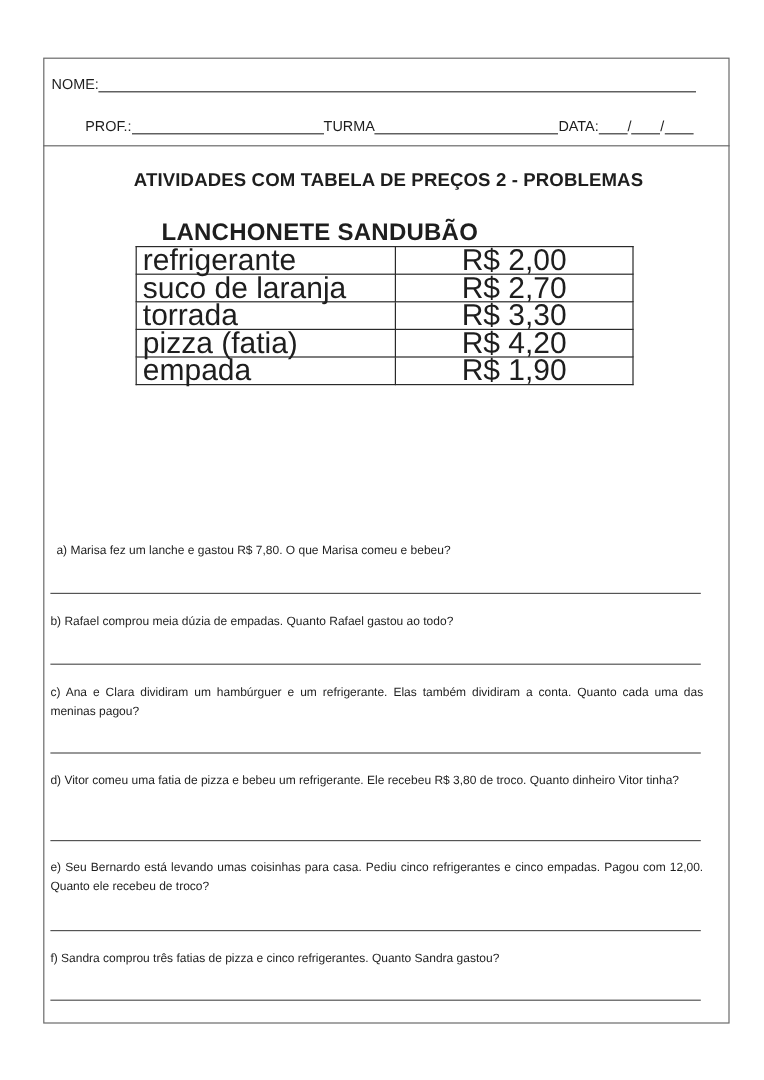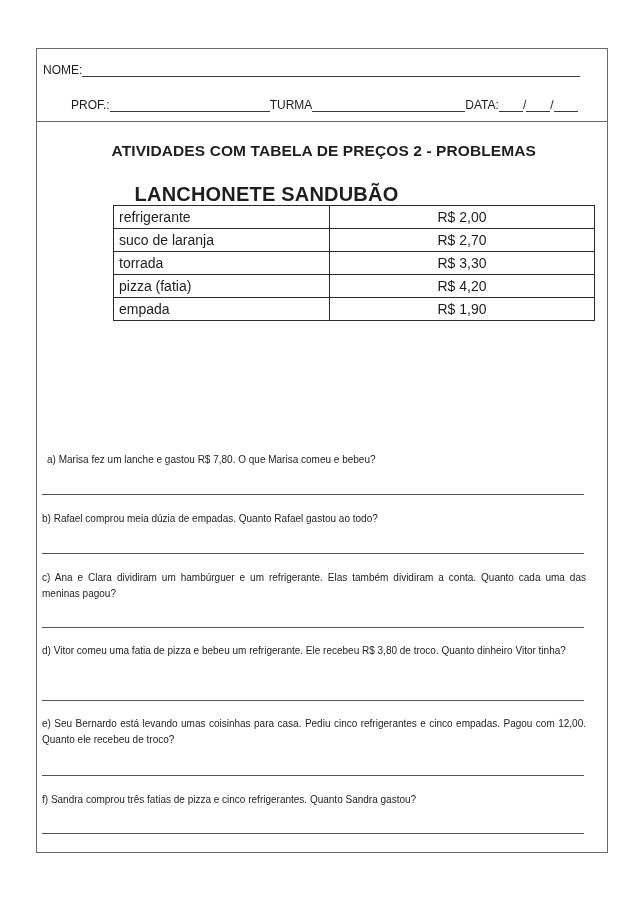--- a/index.html
+++ b/index.html
@@ -20,22 +20,22 @@
   .blank { display: inline-block; border-bottom: 1px solid #3a3a3a; height: 12px; }
   .title {
     position: absolute; left: 0; width: 536px; text-align: right; top: 142px;
     font-size: 15.5px; font-weight: bold; letter-spacing: 0.1px;
   }
   .subtitle {
     position: absolute; left: 0; width: 533px; text-align: center; top: 183px;
     font-size: 20px; font-weight: bold; letter-spacing: 0.2px;
   }
   table.prices {
-    position: absolute; left: 113px; top: 205px; width: 482px; border-collapse: collapse;
-    font-size: 14px;
+    position: absolute; left: 113px; top: 205px; width: 415px; border-collapse: collapse;
+    font-size: 25px;
   }
   table.prices td {
     border: 1.5px solid #2a2a2a; height: 22px; padding: 0 5px; line-height: 22px;
   }
   table.prices td.item { width: 205px; text-align: left; }
   table.prices td.price { text-align: center; }
   .q { position: absolute; left: 42px; width: 544px; font-size: 10px; line-height: 16px; text-align: justify; }
   .q.a { left: 47px; }
   .answer-line { position: absolute; left: 42px; width: 542px; height: 0; border-top: 1.2px solid #555; }
 </style>

